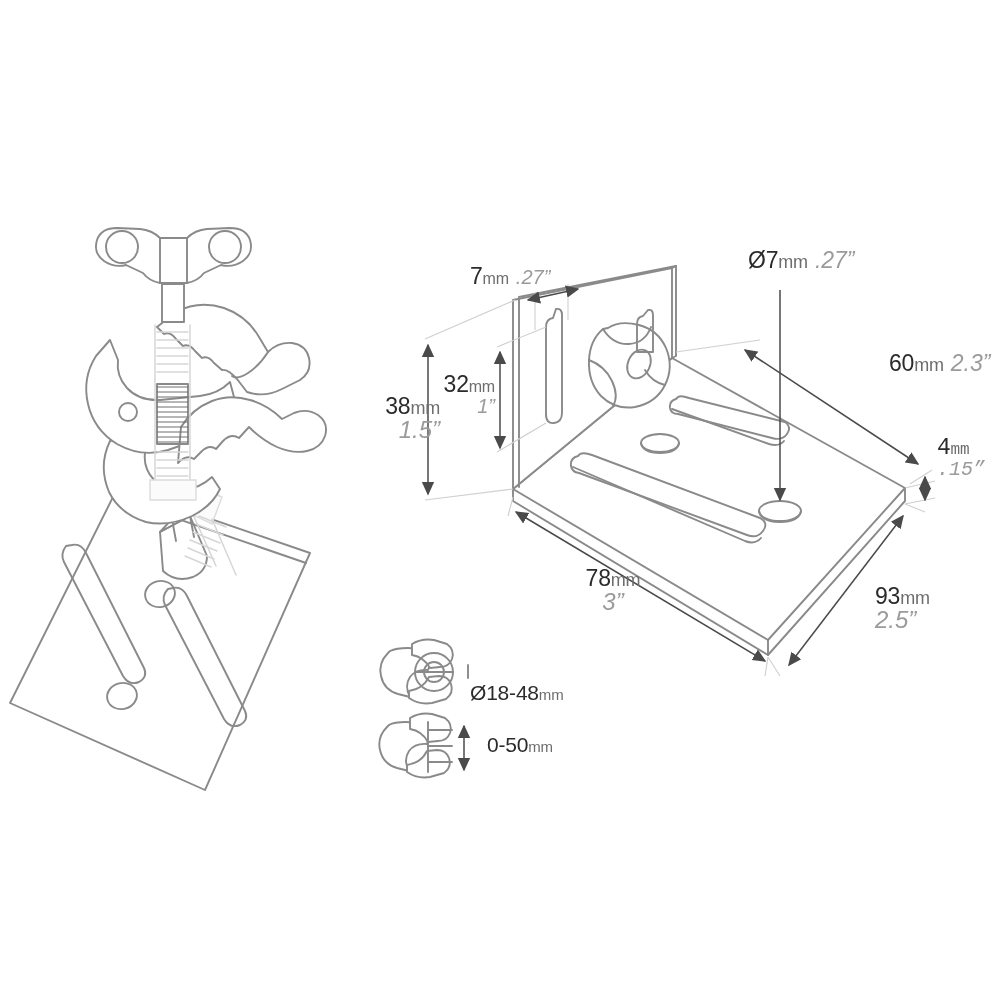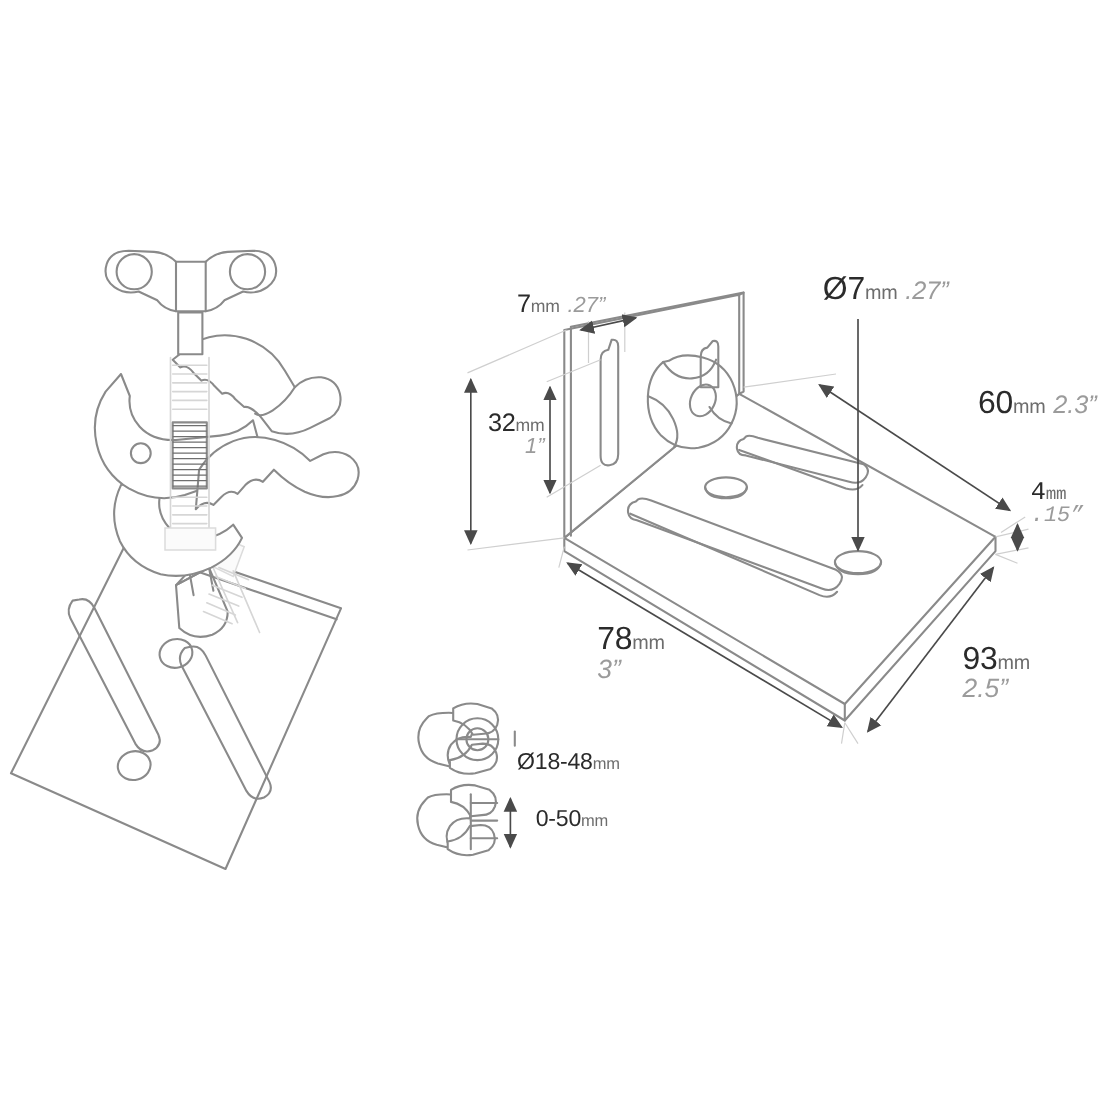--- a/index.html
+++ b/index.html
@@ -24,21 +24,21 @@
     height: 1000px;
   }
   
   .dim {
     position: absolute;
     white-space: nowrap;
     line-height: 1.02;
     font-family: "Liberation Sans", sans-serif;
   }
   .dim .val {
-    font-size: 29px;
+    font-size: 23px;
     color: #2b2b2b;
     letter-spacing: -0.2px;
   }
   .dim .unit {
     font-size: 18px;
     color: #6d6d6d;
     letter-spacing: -0.2px;
   }
   .dim .inch {
     display: block;
@@ -46,21 +46,21 @@
     font-style: italic;
     color: #9b9b9b;
     letter-spacing: 0px;
   }
   .dim.inline .inch {
     display: inline;
     margin-left: 7px;
     font-size: 23px;
   }
   .dim.r-align { text-align: right; }
-  .dim.c-align { }
+  .dim.c-align { text-align: center; }
 
   .dim.small .val { font-size: 23px; }
   .dim.small .unit { font-size: 16px; }
   .dim.small .inch { font-size: 20px; }
 
   .dim.tiny .val { font-size: 21px; }
   .dim.tiny .unit { font-size: 15px; }
 </style>
 </head>
 <body>
@@ -266,20 +266,23 @@
       <path class="dimline" d="M464,726 L464,770" marker-start="url(#arrHs)" marker-end="url(#arrH)"></path>
 
       <path class="ol2" d="M468,665 L468,678"></path>
     </g>
   </svg>
 
   <div class="dim inline small" style="left:470px; top:265px;">
     <span class="val">7</span><span class="unit">mm</span><span class="inch">.27”</span>
   </div>
 
+  <div class="dim r-align" style="left:330px; top:395px; width:110px;">
+    <span class="val">38</span><span class="unit">mm</span><span class="inch">1.5”</span>
+  </div>
 
   <div class="dim r-align small" style="left:420px; top:373px; width:75px;">
     <span class="val">32</span><span class="unit">mm</span><span class="inch">1”</span>
   </div>
 
   <div class="dim inline" style="left:748px; top:249px;">
     <span class="val">Ø7</span><span class="unit">mm</span><span class="inch">.27”</span>
   </div>
 
   <div class="dim inline" style="left:889px; top:352px;">

